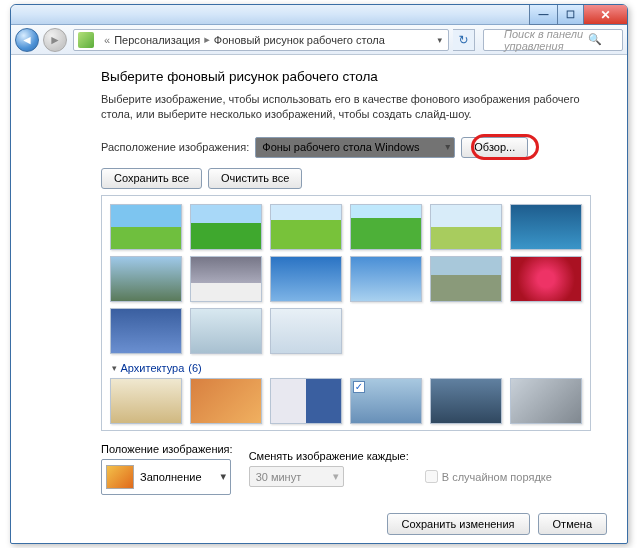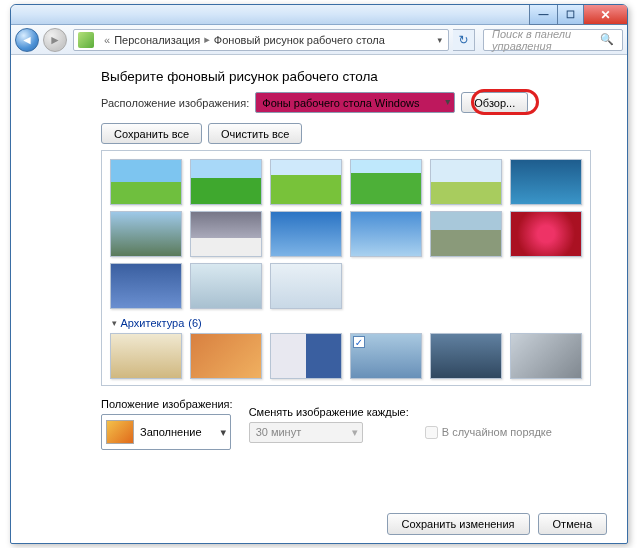--- a/index.html
+++ b/index.html
@@ -16,50 +16,50 @@
   .win-close .x { font-size: 12px; }
 
   .navbar { height: 30px; background: linear-gradient(to bottom,#f7fafd,#e6eef8); border-bottom: 1px solid #bcc8d6; display: flex; align-items: center; padding: 0 4px; gap:4px;}
   .nav-circle { width: 24px; height: 24px; border-radius: 50%; background: radial-gradient(circle at 35% 30%, #d9edff 0%, #4f93d7 60%, #2b6bb0 100%); border: 1px solid #3a6ea5; display:flex; align-items:center; justify-content:center; color:#fff; font-size:12px; }
   .nav-circle.disabled { background: radial-gradient(circle at 35% 30%, #f0f0f0 0%, #c8c8c8 70%); border-color:#aaa; color:#888;}
   .breadcrumb { flex:1; height: 22px; border:1px solid #aab8cb; background:#fff; display:flex; align-items:center; padding:0 4px; font-size:11px; color:#333; border-radius:2px; margin-left:2px;}
   .breadcrumb .bc-icon { width:16px;height:16px;background:linear-gradient(135deg,#b3e07a,#5bad3a); border-radius:2px; margin-right:6px;}
   .breadcrumb .sep { margin: 0 4px; color:#777;}
   .bc-drop { margin-right:2px; color:#555; font-size:9px;}
   .refresh-btn { width:22px; height:22px; border:1px solid #aab8cb; border-left:none; background:#e8f1fb; display:flex; align-items:center; justify-content:center; font-size:12px; color:#2b6bb0;}
-  .searchbox { width:140px; height:22px; border:1px solid #aab8cb; background:#fff; margin-left:4px; display:flex; align-items:center; padding:0 8px; font-size:11px; color:#999; font-style:italic; border-radius:2px;}
+  .searchbox { width:140px; height:22px; border:1px solid #aab8cb; background:#fff; margin-left:4px; display:flex; align-items:center; padding:0 20px; font-size:11px; color:#999; font-style:italic; border-radius:2px;}
   .searchbox .sicon { margin-left:auto; color:#5a85b6; font-style:normal; }
 
   .content { position: absolute; top: 50px; bottom: 0; left: 0; right: 0; padding: 14px 36px 10px 90px; }
 
   h1.page-title { color:#000000; font-size:13.5px; font-weight:normal; margin-bottom:8px; }
   .subtitle { font-size:11px; color:#333; line-height:1.4; margin-bottom:14px; }
 
   .loc-row { display:flex; align-items:center; gap:6px; margin-bottom:10px; font-size:11px;}
   .loc-row label { color:#333; }
-  .combo { flex:0 0 200px; height:21px; border:1px solid #8a9db3; background:#be185d; display:flex; align-items:center; padding:0 18px 0 6px; font-size:11px; position:relative; border-radius:2px;}
+  .combo { flex:0 0 200px; height:21px; border:1px solid #8a9db3; background:#737373; display:flex; align-items:center; padding:0 18px 0 6px; font-size:11px; position:relative; border-radius:2px;}
   .combo::after { content:"▾"; position:absolute; right:4px; top:3px; color:#444; font-size:10px;}
   .btn { height:21px; border:1px solid #8a9db3; background:linear-gradient(to bottom,#fdfdfd,#e6e6e6); padding:0 12px; font-size:11px; display:inline-flex; align-items:center; border-radius:3px; cursor:pointer;}
   .highlight-ring { position:absolute; width:68px; height:26px; border:3px solid #e02020; border-radius:14px; pointer-events:none;}
 
   .sel-row { display:flex; gap:6px; margin-bottom:6px;}
 
   .thumb-area { border:1px solid #bcc8d6; height:236px; overflow-y:scroll; padding:8px 4px 8px 8px; background:#fff; position:relative;}
   .thumb-grid { display:flex; flex-wrap:wrap; gap:6px 8px;}
   .thumb { width:72px; height:46px; border:1px solid #b7c4d4; box-shadow:1px 1px 2px rgba(0,0,0,.15); position:relative;}
   .thumb .chk { position:absolute; left:2px; top:2px; width:12px; height:12px; background:#fff; border:1px solid #5a85b6; display:flex; align-items:center; justify-content:center; font-size:10px; color:#2266cc;}
   .cat-head { width:100%; font-size:11px; color:#003399; padding:8px 0 4px 2px; display:flex; align-items:center; gap:4px;}
   .cat-head .tri { font-size:9px; color:#555;}
 
   .bottom-opts { display:flex; gap:16px; align-items:center; margin-top:12px; font-size:11px;}
   .opt-col { display:flex; flex-direction:column; gap:4px;}
   .pos-combo { width:130px; height:36px; border:1px solid #8a9db3; background:#fff; display:flex; align-items:center; padding:0 18px 0 4px; position:relative; border-radius:2px;}
   .pos-combo::after{ content:"▾"; position:absolute; right:4px; color:#444;}
   .pos-thumb { width:28px; height:24px; background:linear-gradient(135deg,#f3c04a,#e06a1b); margin-right:6px; border:1px solid #aaa;}
-  .small-combo { width:114px; height:21px; border:1px solid #c5c5c5; background:#f3f3f3; color:#888; display:flex; align-items:center; padding:0 18px 0 6px; font-size:11px; position:relative; border-radius:2px;}
+  .small-combo { width:95px; height:21px; border:1px solid #c5c5c5; background:#f3f3f3; color:#888; display:flex; align-items:center; padding:0 18px 0 6px; font-size:11px; position:relative; border-radius:2px;}
   .small-combo::after{ content:"▾"; position:absolute; right:4px; color:#aaa;}
   .chk-row { display:flex; align-items:center; gap:4px; margin-top:16px; color:#888;}
   .chk-row input { accent-color:#888;}
 
   .footer { position:absolute; bottom:8px; right:20px; display:flex; gap:8px;}
   .footer .btn { padding:0 14px; height:22px;}
 
   
   .thumb-area::-webkit-scrollbar { width:17px;}
   .thumb-area::-webkit-scrollbar-track { background:#f0f0f0; border-left:1px solid #d4d4d4;}
@@ -117,20 +117,21 @@
     <div class="refresh-btn">↻</div>
     <div class="searchbox">
       <span>Поиск в панели управления</span>
       <span class="sicon">🔍</span>
     </div>
   </div>
 
   <div class="content">
 
     <h1 class="page-title">Выберите фоновый рисунок рабочего стола</h1>
+    <p class="subtitle">Выберите изображение, чтобы использовать его в качестве фонового изображения рабочего стола, или выберите несколько изображений, чтобы создать слайд-шоу.</p>
 
     <div class="loc-row" style="position:relative">
       <label>Расположение изображения:</label>
       <div class="combo">
         <span>Фоны рабочего стола Windows</span>
       </div>
       <div class="btn">
         <span>Обзор...</span>
       </div>
       <div class="highlight-ring" style="left:370px; top:-3px;"></div>

